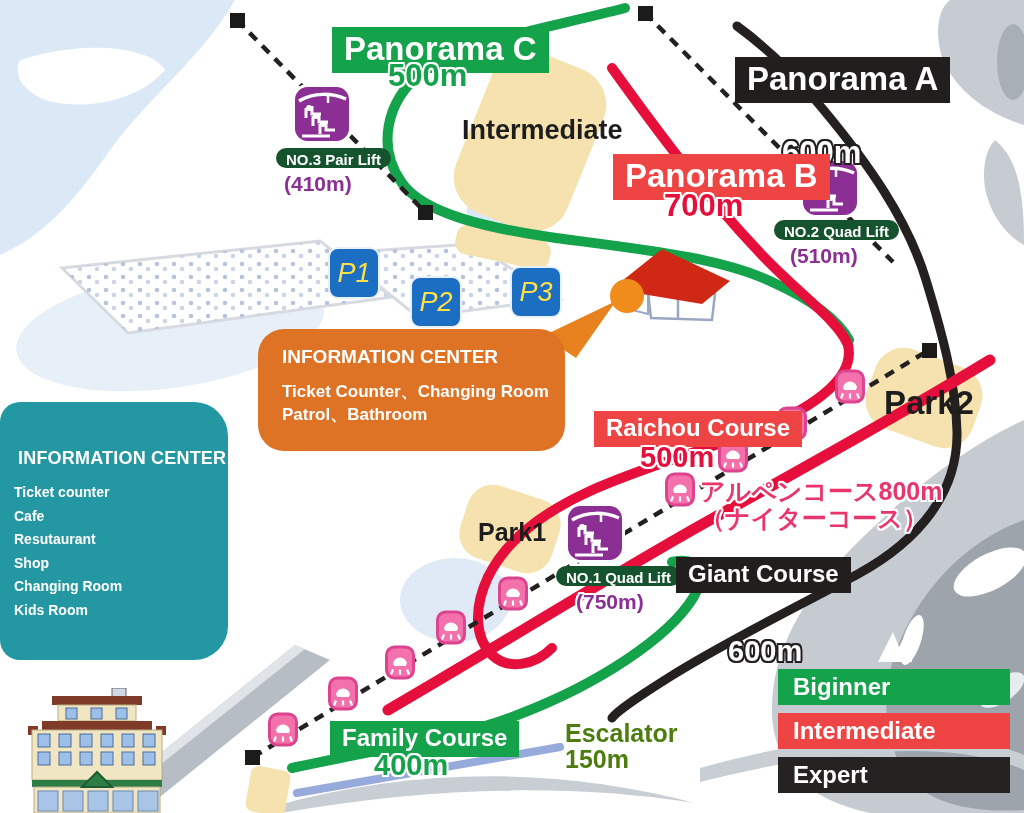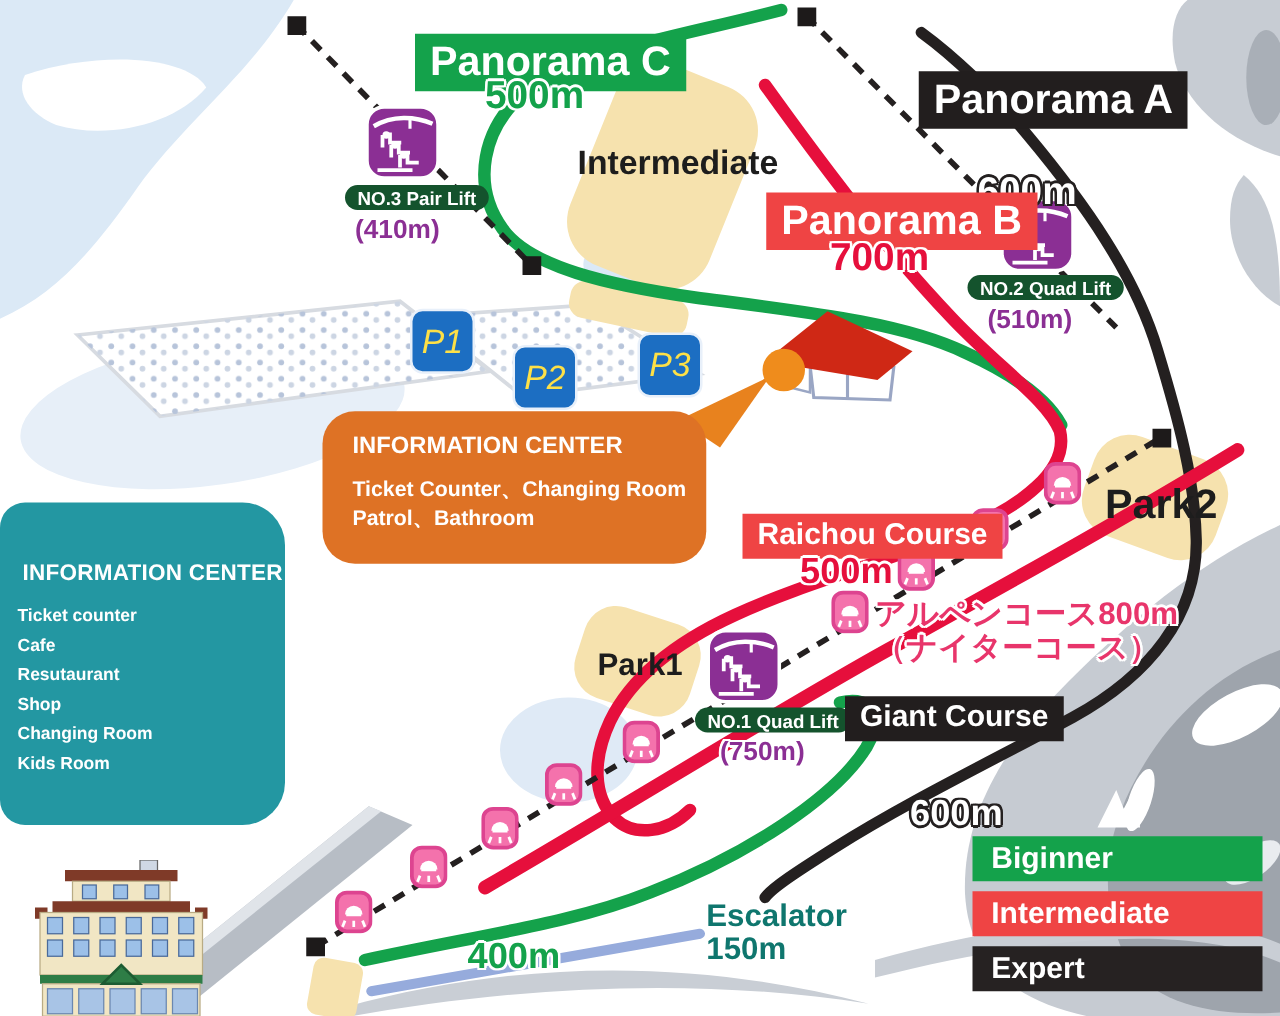--- a/index.html
+++ b/index.html
@@ -323,28 +323,29 @@
 
   <div class="plate big bg-red" style="left:613px;top:154px">Panorama B</div>
   <div class="dist ow red-t" style="left:664px;top:188px;font-size:31px">700m</div>
 
   <div class="plate mid bg-red" style="left:594px;top:411px">Raichou Course</div>
   <div class="dist ow red-t" style="left:640px;top:441px;font-size:29px">500m</div>
 
   <div class="plate mid bg-black" style="left:676px;top:557px">Giant Course</div>
   <div class="dist ob white-t" style="left:728px;top:591px;font-size:29px">600m</div>
 
+  <div class="plate mid bg-green" style="left:330px;top:721px">Family Course</div>
   <div class="dist ow green-t" style="left:374px;top:749px;font-size:29px">400m</div>
 
   <div class="jtext ow pink-t" style="left:700px;top:478px;width:260px">
     <div>アルペンコース800m</div>
     <div>（ナイターコース）</div>
   </div>
 
-  <div class="abs" style="left:565px;top:720px;font-weight:800;font-size:25px;color:#0f766e;line-height:26px">
+  <div class="abs" style="left:565px;top:720px;font-weight:800;font-size:25px;color:#4d7c0f;line-height:26px">
     <div>Escalator</div>
     <div>150m</div>
   </div>
 
   <div class="abs" style="left:462px;top:115px;font-weight:800;font-size:27px;color:#1d1d1d">Intermediate</div>
   <div class="abs" style="left:478px;top:518px;font-weight:800;font-size:25px;color:#1d1d1d">Park1</div>
   <div class="abs" style="left:884px;top:384px;font-weight:800;font-size:33px;color:#1d1d1d">Park2</div>
 
   <div class="pbadge" style="left:328px;top:247px">P1</div>
   <div class="pbadge" style="left:410px;top:276px">P2</div>

